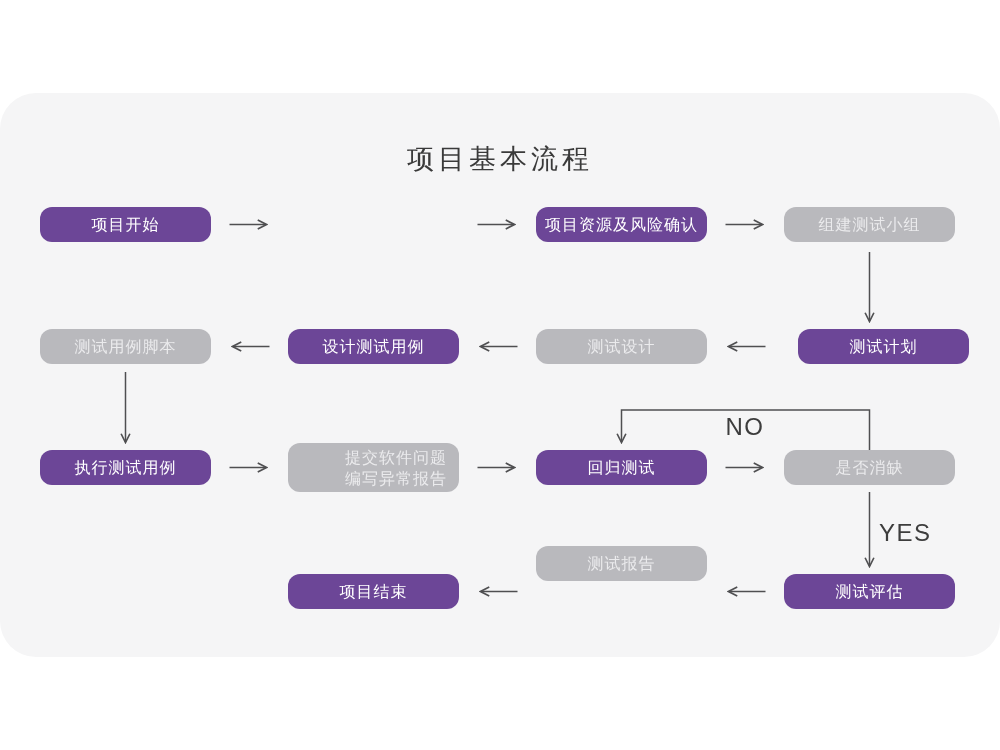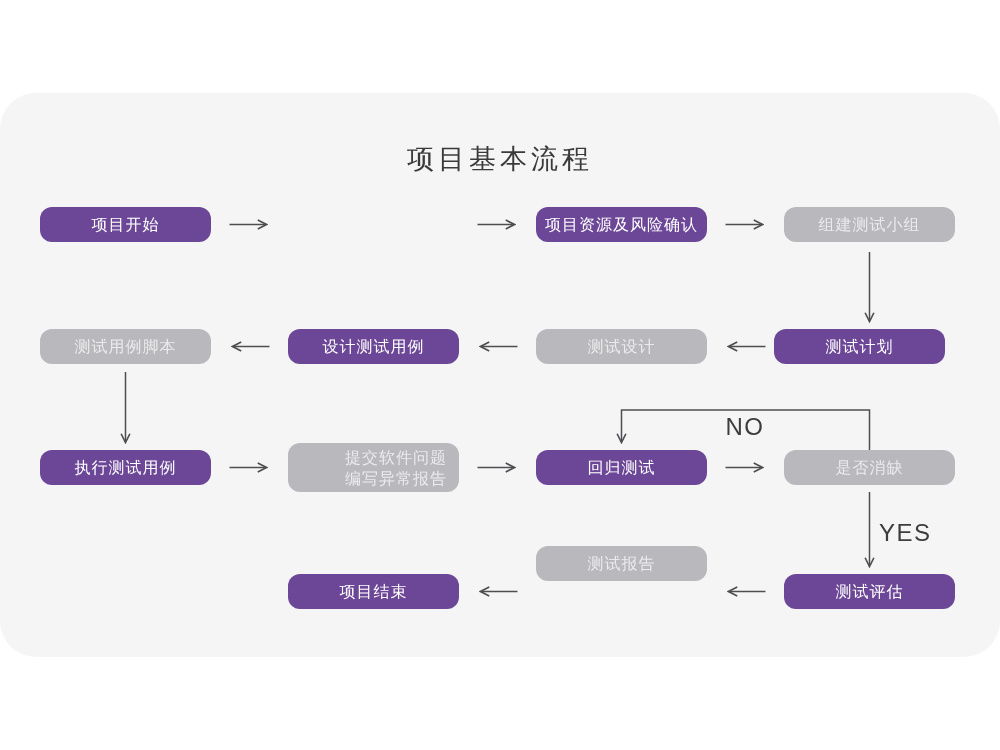--- a/index.html
+++ b/index.html
@@ -71,21 +71,21 @@
 
 <div class="page">
   <div class="card"></div>
 
   <div class="page-title">项目基本流程</div>
 
   <div class="node purple" style="left:40px;top:207px">项目开始</div>
   <div class="node purple" style="left:536px;top:207px">项目资源及风险确认</div>
   <div class="node gray" style="left:784px;top:207px">组建测试小组</div>
 
-  <div class="node purple" style="left:774px;top:329px">测试计划</div>
+  <div class="node purple" style="left:798px;top:329px">测试计划</div>
   <div class="node gray" style="left:536px;top:329px">测试设计</div>
   <div class="node purple" style="left:288px;top:329px">设计测试用例</div>
   <div class="node gray" style="left:40px;top:329px">测试用例脚本</div>
 
   <div class="node purple" style="left:40px;top:450px">执行测试用例</div>
   <div class="node gray tall" style="left:288px;top:443px">
     <span>提交软件问题</span>
     <span>编写异常报告</span>
   </div>
   <div class="node purple" style="left:536px;top:450px">回归测试</div>

